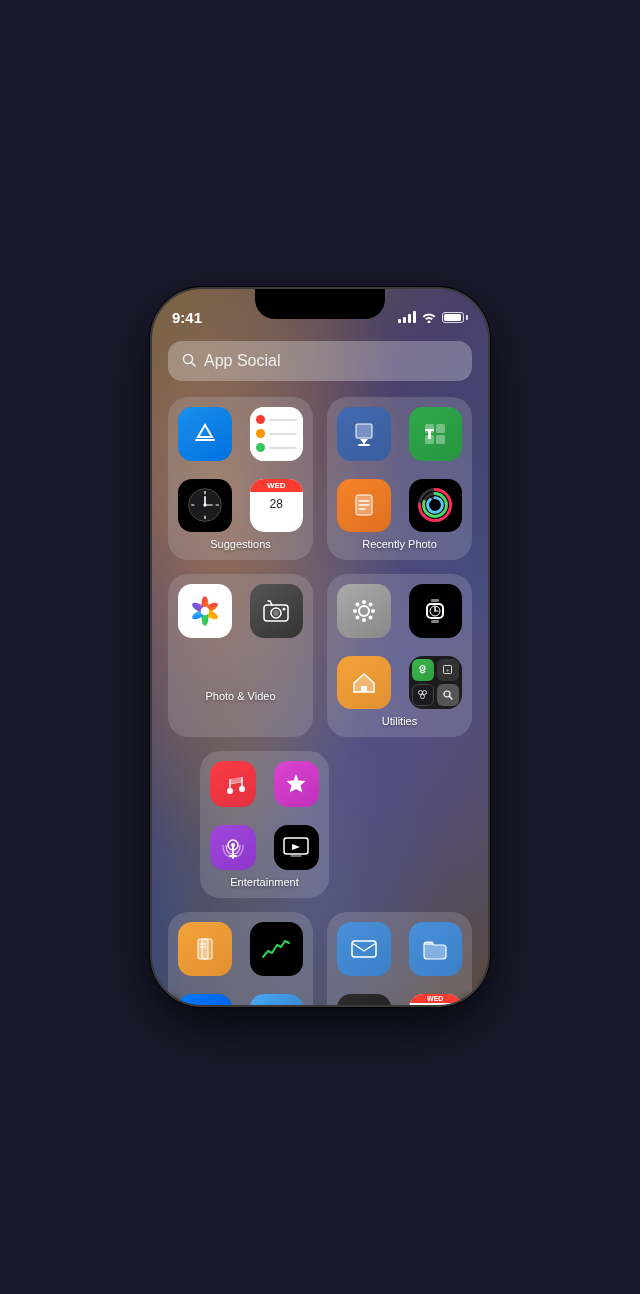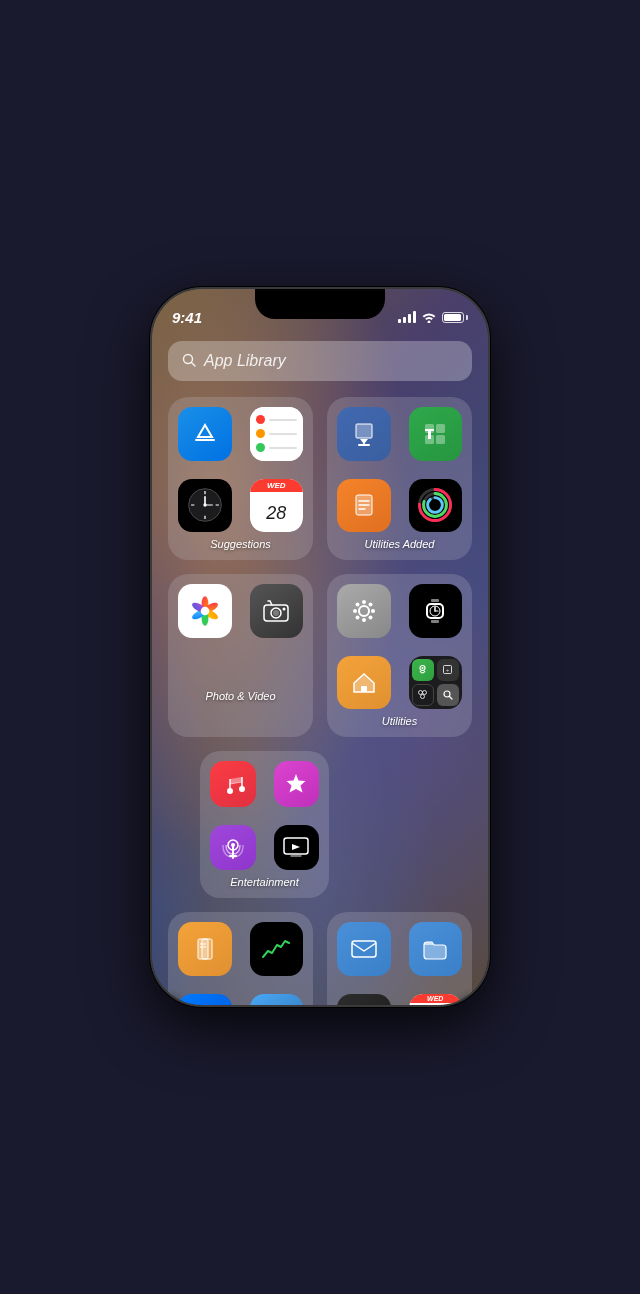--- a/index.html
+++ b/index.html
@@ -56,21 +56,20 @@
       height: 100%;
       border-radius: 28px;
       overflow: hidden;
       position: relative;
       background:
         radial-gradient(ellipse at 20% 30%, rgba(180,130,80,0.7) 0%, transparent 50%),
         radial-gradient(ellipse at 80% 60%, rgba(100,80,140,0.6) 0%, transparent 50%),
         radial-gradient(ellipse at 50% 80%, rgba(80,100,160,0.5) 0%, transparent 50%),
         radial-gradient(ellipse at 30% 70%, rgba(140,100,60,0.5) 0%, transparent 40%),
         linear-gradient(135deg, #6b5a3e 0%, #4a3f6b 30%, #3a4a7a 60%, #5a4a3a 100%);
-      font-style: italic;
     }
 
     
     .status-bar {
       position: absolute;
       top: 0;
       left: 0;
       right: 0;
       height: 44px;
       display: flex;
@@ -268,24 +267,24 @@
       background: #fc3b30;
       width: 100%;
       text-align: center;
       color: #fff;
       font-size: 8px;
       font-weight: 600;
       padding: 2px 0;
     }
     .cal-day {
       color: #1c1c1e;
-      font-size: 18px;
+      font-size: 12px;
       font-weight: 300;
       line-height: 1.2;
-      margin-top: 11px;
+      margin-top: 5px;
     }
 
     
     .recently-folder .folder-grid {
       grid-template-columns: 1fr 1fr;
     }
 
     
     .social-folder .folder-grid {
       grid-template-columns: 1fr 1fr;
@@ -337,21 +336,21 @@
 
     <div class="content">
 
       <div class="search-bar">
         <span class="search-icon-wrap">
           <svg width="14" height="14" viewBox="0 0 14 14" fill="rgba(255,255,255,0.85)">
             <circle cx="6" cy="6" r="4.5" stroke="rgba(255,255,255,0.85)" stroke-width="1.5" fill="none"></circle>
             <line x1="9.5" y1="9.5" x2="13" y2="13" stroke="rgba(255,255,255,0.85)" stroke-width="1.5" stroke-linecap="round"></line>
           </svg>
         </span>
-        <span class="search-text">App Library</span>
+        <span class="search-text">App Social</span>
       </div>
 
       <div class="app-grid">
 
         <div class="app-folder">
           <div class="folder-grid">
 
             <div class="app-icon app-store">
               <svg width="28" height="28" viewBox="0 0 28 28" fill="white">
                 <path d="M14 5 L7 17 L21 17 Z" stroke="white" stroke-width="2" fill="none"></path>
@@ -444,21 +443,21 @@
 
                 <circle cx="22" cy="22" r="14" fill="none" stroke="#333" stroke-width="3.5"></circle>
                 <circle cx="22" cy="22" r="14" fill="none" stroke="#4cd964" stroke-width="3.5" stroke-dasharray="70 150" stroke-linecap="round" transform="rotate(-90 22 22)"></circle>
 
                 <circle cx="22" cy="22" r="9" fill="none" stroke="#333" stroke-width="3.5"></circle>
                 <circle cx="22" cy="22" r="9" fill="none" stroke="#5ac8fa" stroke-width="3.5" stroke-dasharray="50 100" stroke-linecap="round" transform="rotate(-90 22 22)"></circle>
               </svg>
             </div>
 
           </div>
-          <div class="folder-label">Utilities Added</div>
+          <div class="folder-label">Recently Photo</div>
         </div>
 
       </div>
 
       <div class="app-grid" style="margin-top:14px;">
 
         <div class="app-folder">
           <div class="folder-grid">
 
             <div class="app-icon photos-icon">

